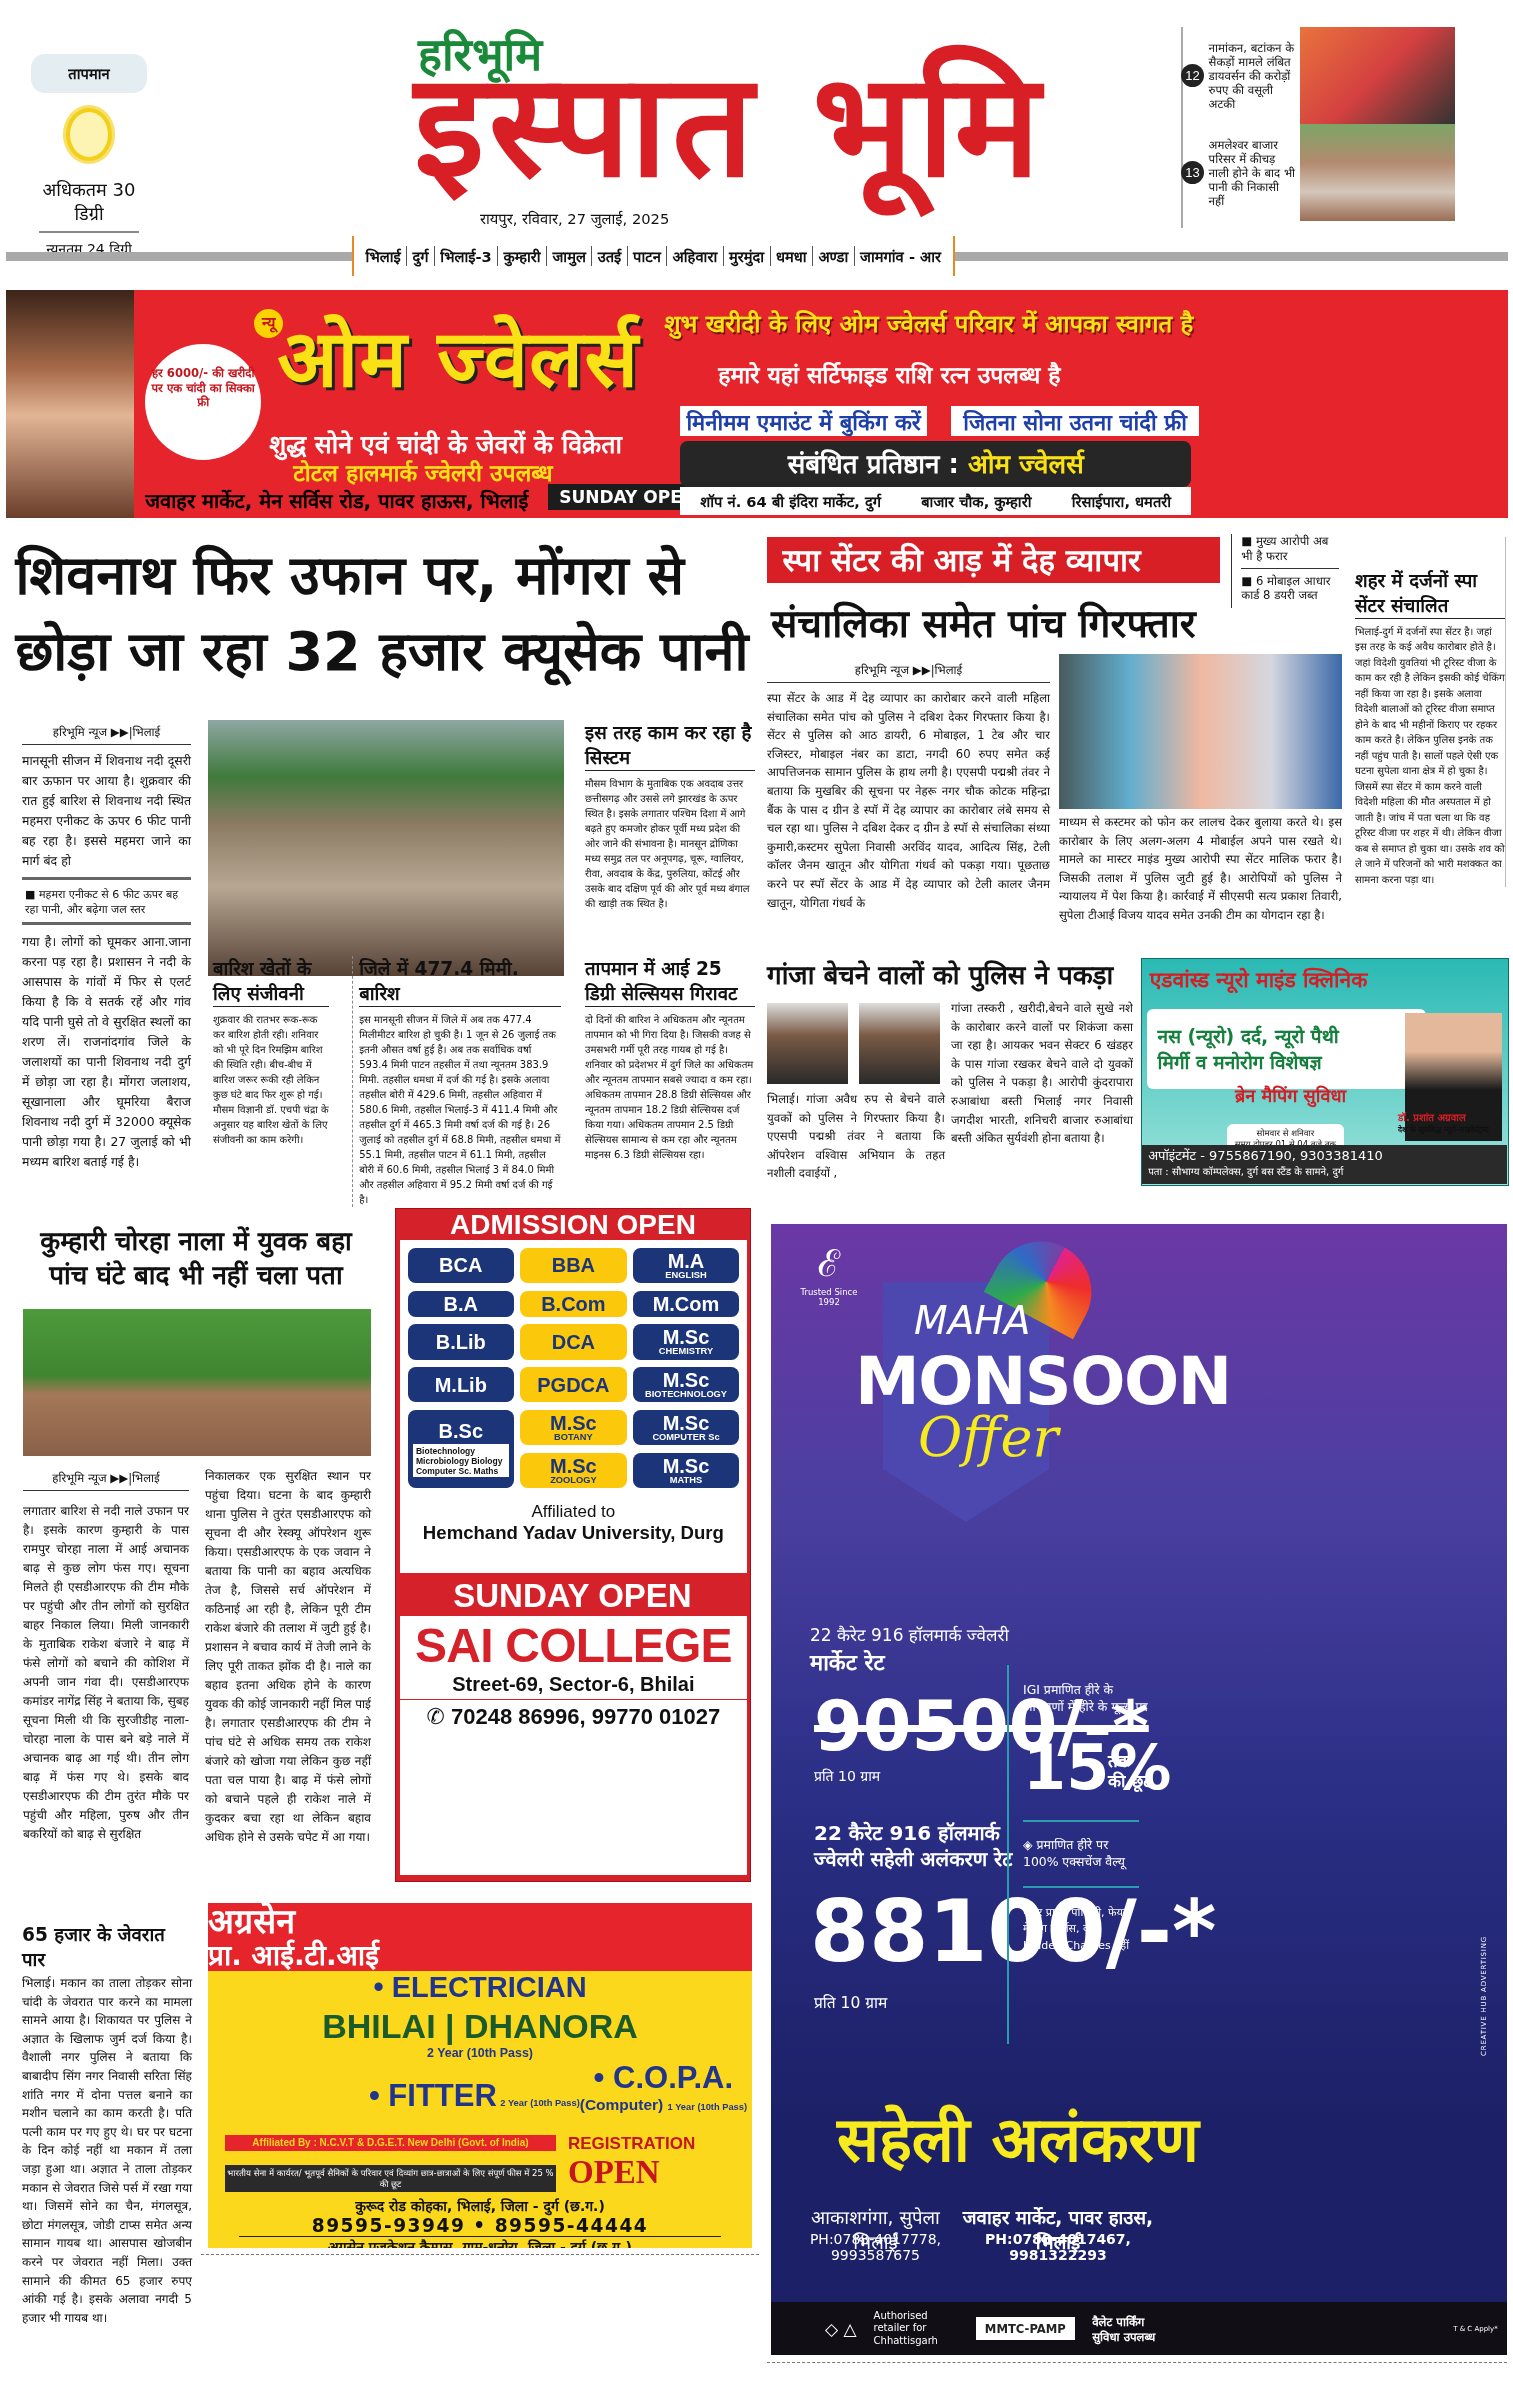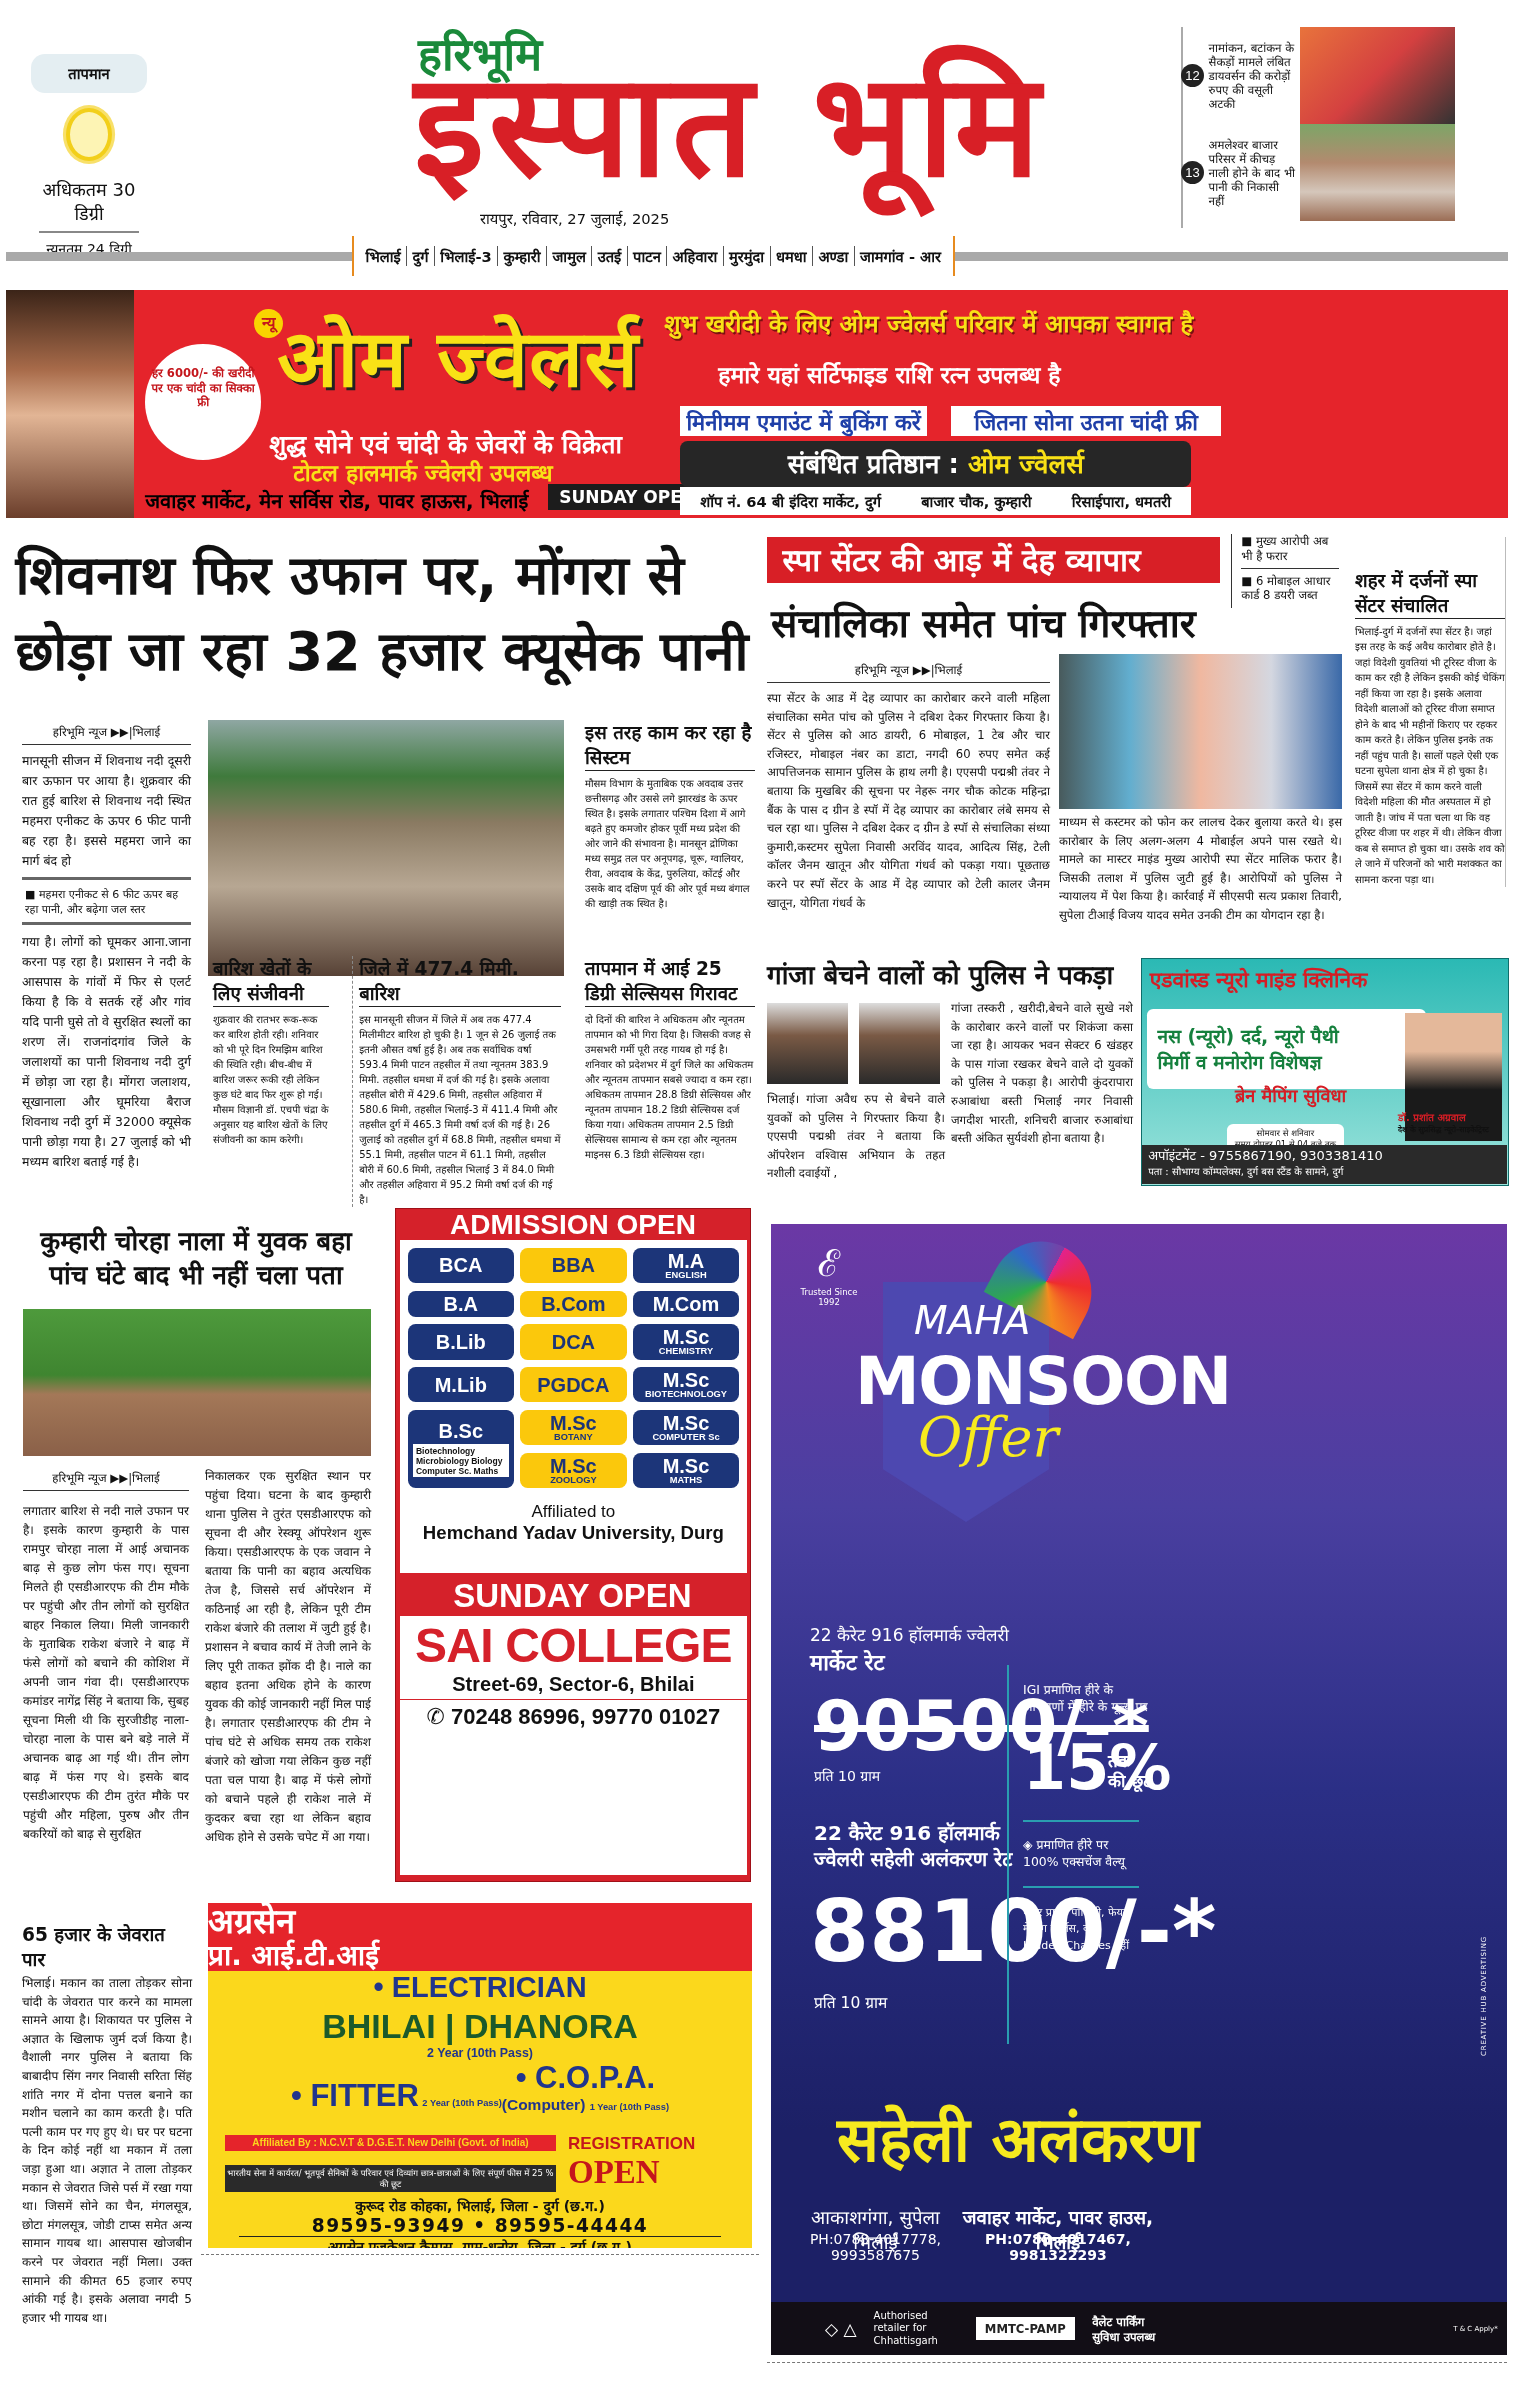--- a/index.html
+++ b/index.html
@@ -32,21 +32,21 @@
 #om-coin{left:139px;top:54px;width:116px;height:116px;border-radius:50%;background:#fff;text-align:center;padding-top:22px;font-size:11.6px;font-weight:bold;color:#c4161c;line-height:14.7px}
 #om-new{left:248px;top:19.4px;width:29px;height:29px;border-radius:50%;background:#f9d400;color:#c4161c;font-weight:bold;font-size:15.5px;text-align:center;line-height:29px}
 #om-title{left:271px;top:11.6px;font-size:79px;font-weight:bold;color:#f9e116;text-shadow:3.1px 3.1px 0 #222;letter-spacing:1.5px}
 #om-sub1{left:263px;top:136px;font-size:25px;font-weight:bold;color:#fff}
 #om-sub2{left:287px;top:166px;font-size:23px;font-weight:bold;color:#f9e116}
 #om-addr{left:139px;top:197px;font-size:20px;font-weight:bold;color:#000000}
 #om-sunday{left:542px;top:194px;background:#1c1c1c;color:#fff;font-weight:bold;font-size:17px;padding:3.1px 11px}
 #om-welcome{left:658px;top:15.5px;font-size:24px;font-weight:bold;color:#f9e116;text-shadow:1.5px 1.5px 0 #7a1010}
 #om-cert{left:712px;top:68px;font-size:23px;font-weight:bold;color:#fff}
 #om-min{left:674px;top:116px;font-size:22px;font-weight:bold;color:#1f3fa8;background:#fff;padding:0 6.2px}
-#om-gold{left:945px;top:116px;font-size:22px;font-weight:bold;color:#1f3fa8;background:#fff;padding:0 23px}
+#om-gold{left:945px;top:116px;font-size:22px;font-weight:bold;color:#1f3fa8;background:#fff;padding:0 12px}
 #om-rel-box{left:674px;top:151px;width:511px;height:46px;background:#262626;border-radius:7.7px;color:#fff;font-size:26px;font-weight:bold;text-align:center;line-height:46px}
 #om-rel-box span{color:#f9e116}
 #om-branches{left:674px;top:197px;width:511px;height:28px;background:#fff;display:flex;align-items:center;justify-content:space-around;font-size:14.7px;font-weight:bold}
 
 #lead-h{left:15.5px;top:538px;width:736px;font-size:54px;font-weight:bold;line-height:76px}
 .byline{font-size:11.6px;border-bottom:1.5px solid #333;padding-bottom:4.6px;text-align:center}
 .body-txt{font-size:12.4px;line-height:20px;text-align:justify}
 .pull{border-top:3.1px solid #666;border-bottom:3.1px solid #666;padding:6.2px 3.1px;font-size:11px;margin:6.2px 0}
 #lead-photo{left:208px;top:720px;width:356px;height:256px;background:linear-gradient(180deg,#8fa7a3 0%,#3f7a3c 22%,#8a7a62 40%,#b7a793 65%,#574236 100%)}
 #sys-box{left:585px;top:720px;width:170px}
@@ -108,21 +108,21 @@
 #theft{left:22px;top:1921px;width:170px}
 #theft-h{font-size:18.6px;font-weight:bold;margin-bottom:3.1px}
 
 #agr{left:208px;top:1903px;width:544px;height:345px;background:#fbd81c;overflow:hidden}
 #agr-top{height:68px;background:#e5242b;color:#fff;text-align:left}
 #agr-t1{font-size:34px;font-weight:900;line-height:37px}
 #agr-t2{font-size:28px;font-weight:900;line-height:31px}
 #agr-city{font-size:34px;font-weight:900;color:#1b5a2b;text-align:center;margin-top:3.1px}
 #agr-elec{font-size:29px;font-weight:900;color:#21358c;text-align:center}
 #agr-elec-sub{font-size:12.4px;font-weight:bold;color:#21358c;text-align:center}
-#agr-row{display:flex;justify-content:center;align-items:flex-end;color:#21358c;font-weight:900;padding:0 5px}
+#agr-row{display:flex;justify-content:flex-end;align-items:flex-end;color:#21358c;font-weight:900;padding:0 5px}
 #agr-fitter{font-size:31px}
 #agr-copa{font-size:31px;text-align:center}
 .tiny-sub{font-size:9.3px;font-weight:bold;line-height:11px}
 #agr-aff{position:absolute;left:17px;top:232px;width:331px;background:#e5242b;color:#fbd81c;font-size:10px;font-weight:bold;text-align:center;padding:2.3px}
 #agr-army{position:absolute;left:17px;top:262px;width:331px;background:#2a2a2a;color:#fff;font-size:8.5px;text-align:center;padding:2.3px}
 #agr-reg{position:absolute;left:360px;top:231px;width:174px;color:#c4161c;font-weight:900}
 #agr-reg1{font-size:17px}
 #agr-reg2{font-size:33px;font-family:"Liberation Serif",serif}
 #agr-addr{position:absolute;left:0;top:293px;width:544px;text-align:center}
 .agr-a{font-size:14px;font-weight:bold}

